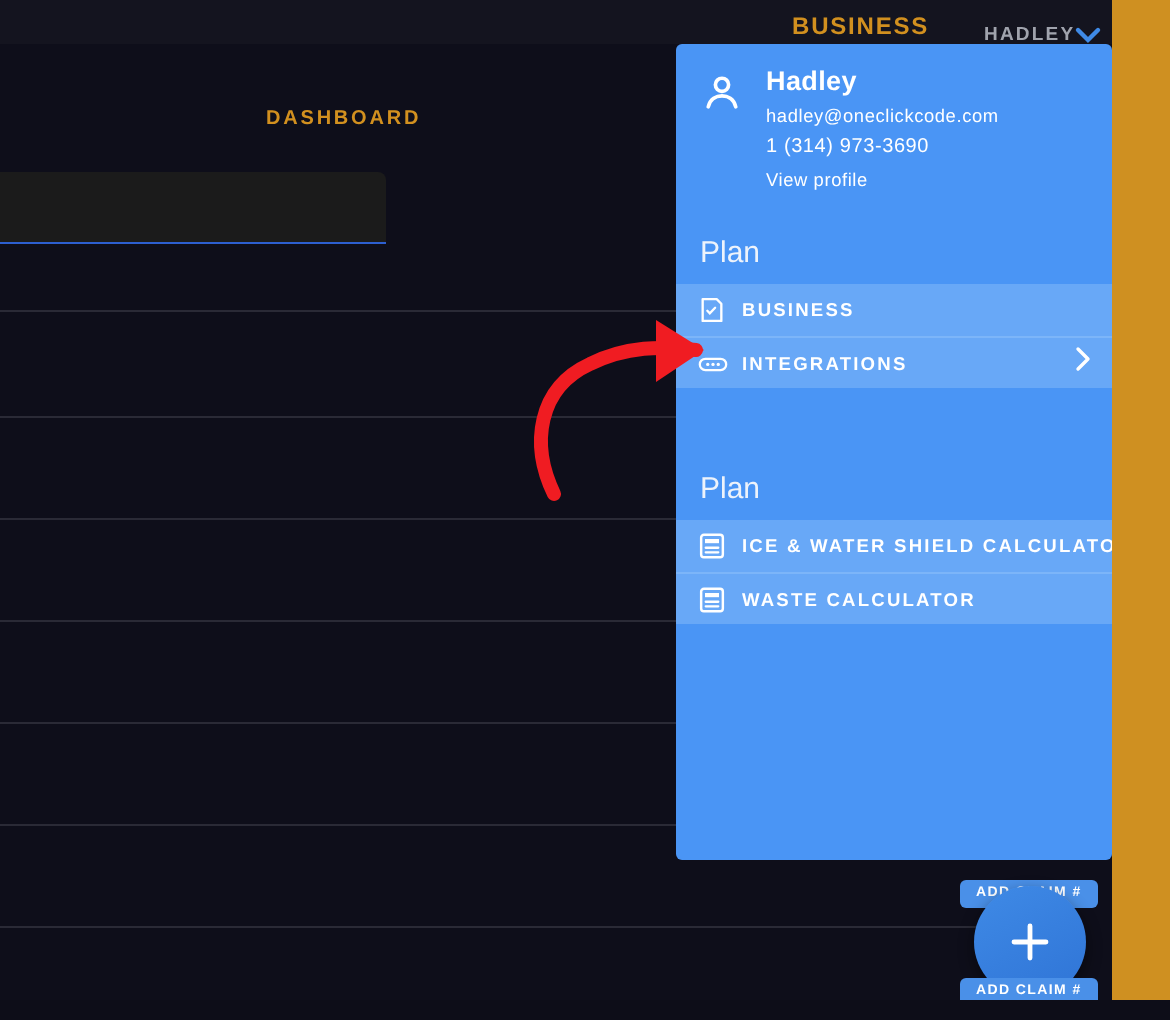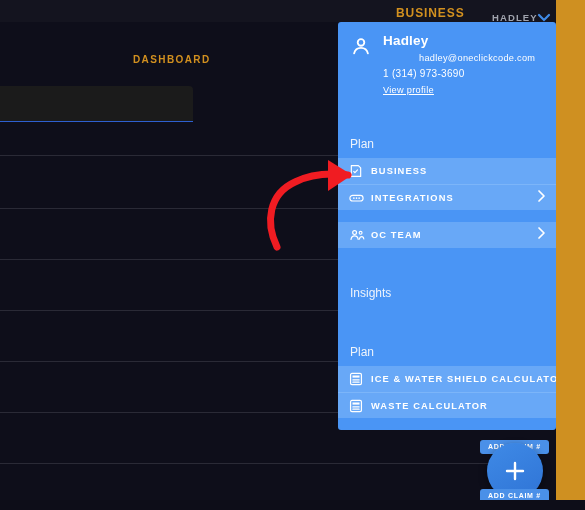--- a/index.html
+++ b/index.html
@@ -83,32 +83,31 @@
     background: #4a95f5;
     border-radius: 3px;
     overflow: hidden;
   }
   .profile {
     display: flex; padding: 11px 0 14px 12px;
   }
   .avatar-wrap { width: 30px; flex: none; padding-top: 3px; }
   .profile-info { padding-left: 3px; }
   .profile-name { font-size: 13.5px; font-weight: bold; color: #ffffff; letter-spacing: .2px; }
-  .profile-email { font-size: 9.2px; color: #ffffff; margin-top: 5px; letter-spacing: .3px; margin-left: 36px; }
+  .profile-email { font-size: 9.2px; color: #ffffff; margin-top: 5px; letter-spacing: .3px; }
   .profile-phone { font-size: 10px; color: #ffffff; margin-top: 5px; letter-spacing: .3px; }
   .profile-link {
     font-size: 9.2px; color: #ffffff; margin-top: 6px; letter-spacing: .3px;
-    text-decoration: underline; display: inline-block; cursor: pointer;
+    display: inline-block; cursor: pointer;
   }
 
   .section-head {
-    font-size: 12px; color: #edf3fb;
+    font-size: 15px; color: #edf3fb;
     padding: 6px 0 7px 12px;
     background: #4a95f5;
-    margin-top: 20px;
   }
   .menu-item {
     display: flex; align-items: center;
     height: 26px; padding-left: 11px;
     background: #68a8f7;
     color: #ffffff;
     cursor: pointer;
     position: relative;
   }
   .menu-item + .menu-item { border-top: 1px solid #7cb5f9; }
@@ -194,40 +193,23 @@
       <span class="menu-label">INTEGRATIONS</span>
       <span class="menu-chev">
         <svg width="9" height="14" viewBox="0 0 9 14">
             <path d="M2 2 L7 7 L2 12" stroke="#fff" stroke-width="1.7" fill="none" stroke-linecap="round" stroke-linejoin="round"></path>
           </svg>
       </span>
     </div>
 
     <div class="spacer"></div>
 
-    <div class="menu-item">
-      <span class="menu-icon">
-        <svg width="16" height="14" viewBox="0 0 20 14">
-          <circle cx="7" cy="4" r="2.4" fill="none" stroke="#fff" stroke-width="1.5"></circle>
-          <path d="M2.5 12.5 C3 9.2 5 8 7 8 C9 8 11 9.2 11.5 12.5" fill="none" stroke="#fff" stroke-width="1.5" stroke-linecap="round"></path>
-          <circle cx="14.5" cy="4.2" r="1.8" fill="none" stroke="#fff" stroke-width="1.4"></circle>
-          <path d="M13 12.2 C13.4 9.7 14.6 9 16 9 C17.2 9 18.2 9.8 18.5 12" fill="none" stroke="#fff" stroke-width="1.4" stroke-linecap="round"></path>
-        </svg>
-      </span>
-      <span class="menu-label">OC TEAM</span>
-      <span class="menu-chev">
-        <svg width="9" height="14" viewBox="0 0 9 14">
-            <path d="M2 2 L7 7 L2 12" stroke="#fff" stroke-width="1.7" fill="none" stroke-linecap="round" stroke-linejoin="round"></path>
-          </svg>
-      </span>
-    </div>
 
     <div class="spacer"></div>
 
-    <div class="section-head">Insights</div>
 
     <div class="spacer"></div>
 
     <div class="section-head">Plan</div>
     <div class="menu-item">
       <span class="menu-icon">
         <svg width="14" height="14" viewBox="0 0 16 16">
           <rect x="1.8" y="1.6" width="12.4" height="12.8" rx="1.6" fill="none" stroke="#fff" stroke-width="1.4"></rect>
           <rect x="4" y="4" width="8" height="2.4" fill="#fff"></rect>
           <path d="M4.4 9 H11.6 M4.4 11.6 H11.6" stroke="#fff" stroke-width="1.3" stroke-linecap="round"></path>

